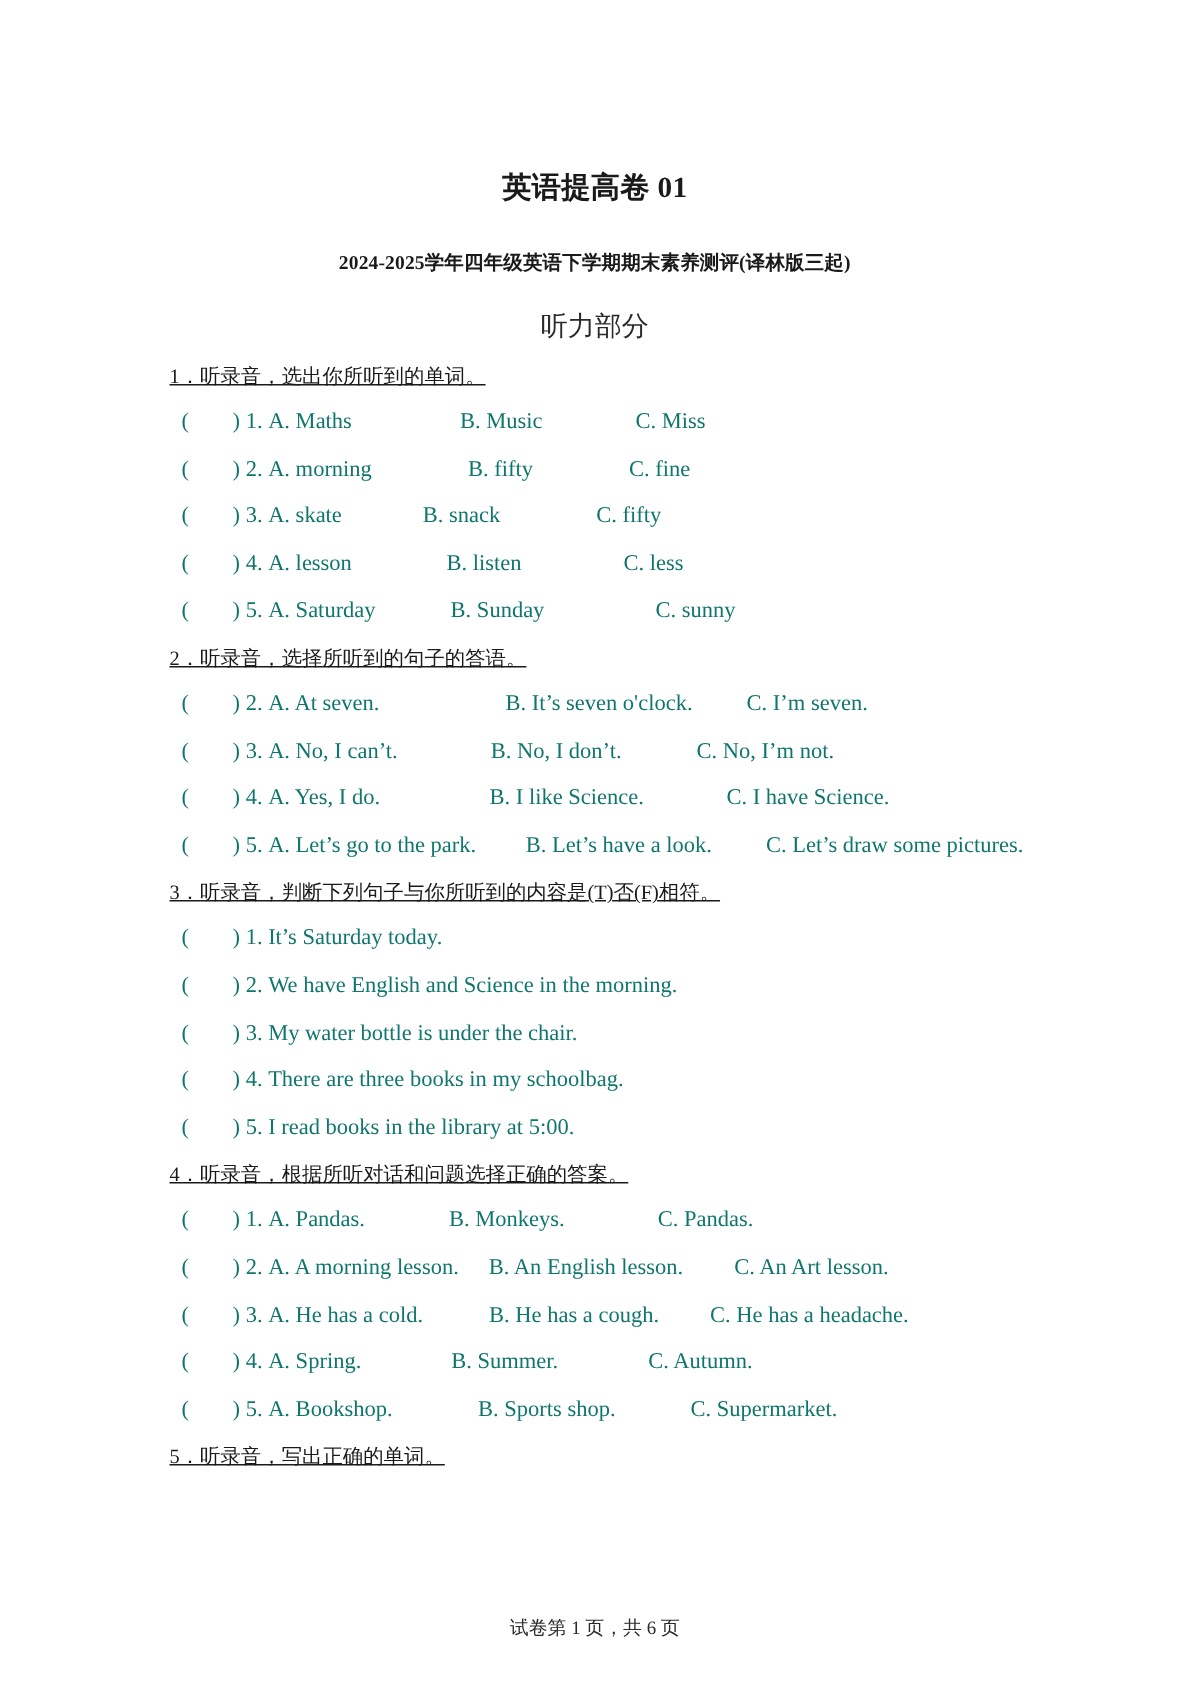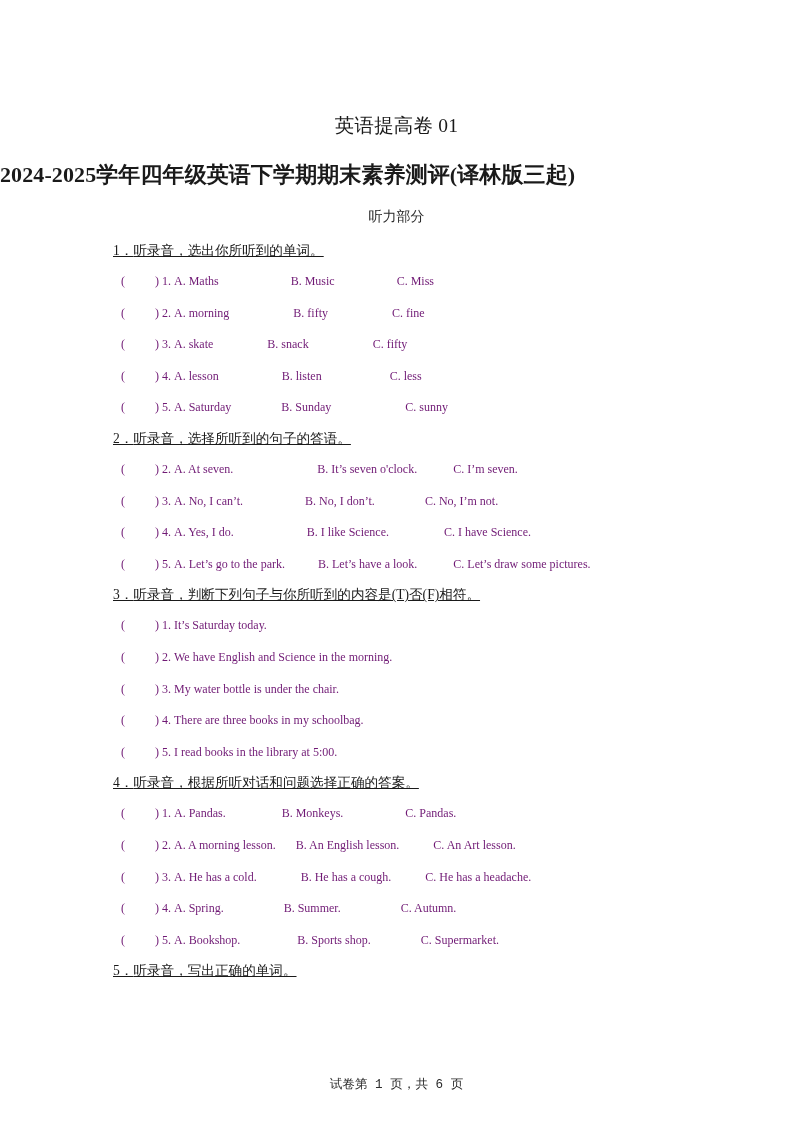--- a/index.html
+++ b/index.html
@@ -21,43 +21,43 @@
     left: 0; top: 0;
     width: 793px;
     height: 1122px;
     box-sizing: border-box;
     padding: 0;
   }
 
   
   .title-main {
     text-align: center;
-    font-weight: normal;
+    font-weight: bold;
     font-size: 19.5px;
     letter-spacing: 0.2px;
     margin: 0;
     position: absolute;
     left: 0; right: 0;
     top: 113px;
     line-height: 26px;
   }
   .title-sub {
-    text-align: left;
+    text-align: center;
     font-weight: bold;
-    font-size: 22px;
+    font-size: 13px;
     margin: 0;
     position: absolute;
     left: 0; right: 0;
     top: 162px;
     line-height: 26px;
     letter-spacing: 0.1px;
   }
   .section-banner {
     text-align: center;
-    font-size: 14px;
+    font-size: 18px;
     margin: 0;
     position: absolute;
     left: 0; right: 0;
     top: 207px;
     line-height: 20px;
     color: #2a2a2a;
   }
 
   
   .content {
@@ -77,44 +77,43 @@
     margin: 0;
     white-space: nowrap;
     color: #1a1a1a;
     text-decoration: underline;
   }
   .q-heading .qnum {
     font-family: "Liberation Serif", serif;
   }
 
   .q-item {
-    font-size: 12px;
+    font-size: 15px;
     line-height: 31.6px;
     margin: 0;
     white-space: nowrap;
     padding-left: 8px;
-    color: #701a75;
+    color: #0f766e;
   }
   .brk {
     display: inline-block;
     width: 34px;
   }
   .opt {
     display: inline-block;
   }
 
   .footer {
     position: absolute;
     left: 0; right: 0;
     top: 1076px;
     text-align: center;
     font-size: 12.6px;
     color: #2a2a2a;
     line-height: 18px;
-    font-family: Liberation Mono, monospace;
   }
 </style>
 </head>
 <body>
 
 <div class="page">
 
   <h1 class="title-main">英语提高卷 01</h1>
   <h2 class="title-sub">2024-2025学年四年级英语下学期期末素养测评(译林版三起)</h2>
   <div class="section-banner">听力部分</div>

